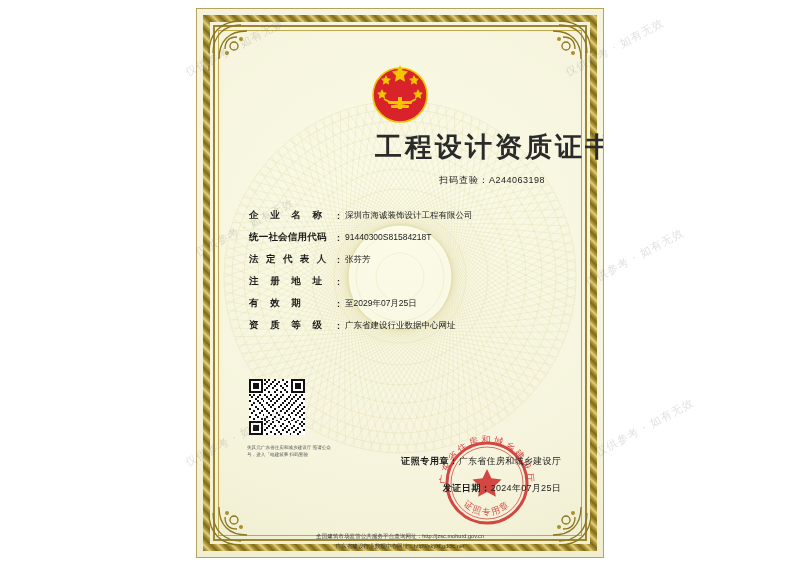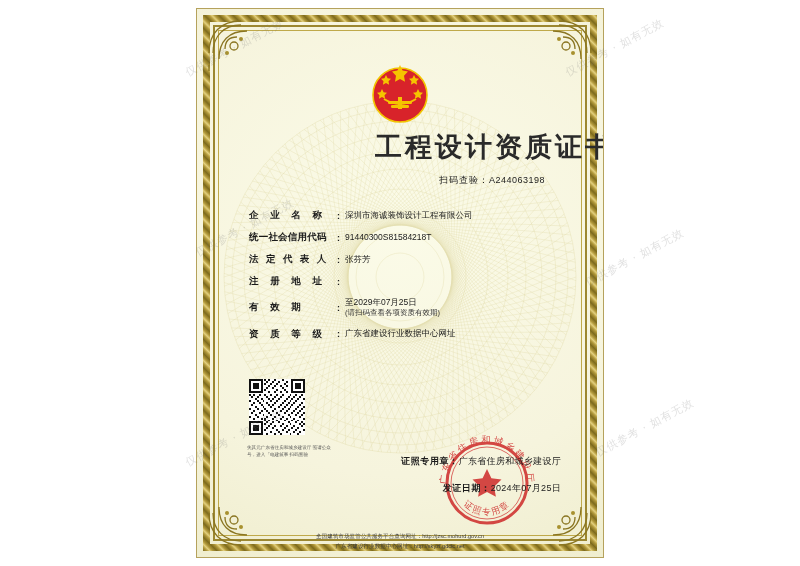--- a/index.html
+++ b/index.html
@@ -471,21 +471,20 @@
       </div>
       <div class="row">
         <span class="label sp2">注 册 地 址</span>
         <span class="colon">:</span>
       </div>
       <div class="row">
         <span class="label sp2">有 效 期</span>
         <span class="colon">:</span>
         <span class="value">
           <span>至2029年07月25日</span>
-          <span class="note">(请扫码查看各项资质有效期)</span>
         </span>
       </div>
       <div class="row">
         <span class="label sp2">资 质 等 级</span>
         <span class="colon">:</span>
         <span class="value">广东省建设行业数据中心网址</span>
       </div>
     </div>
 
     <div class="qr">

